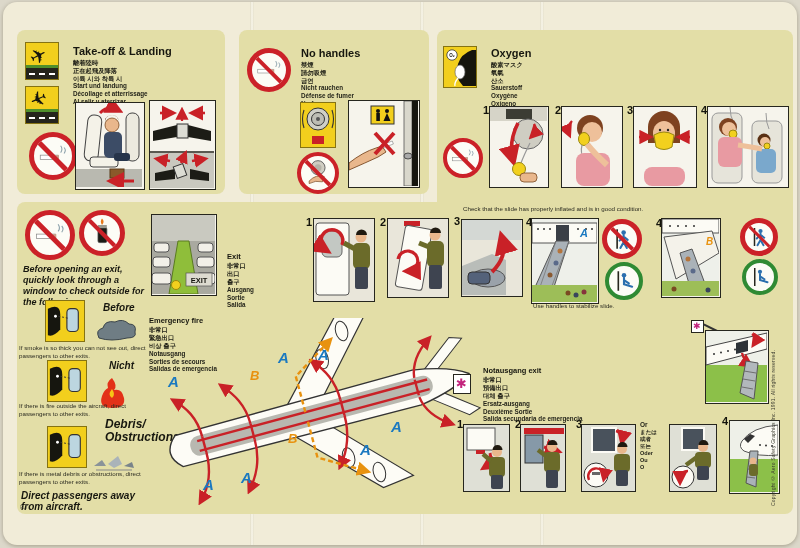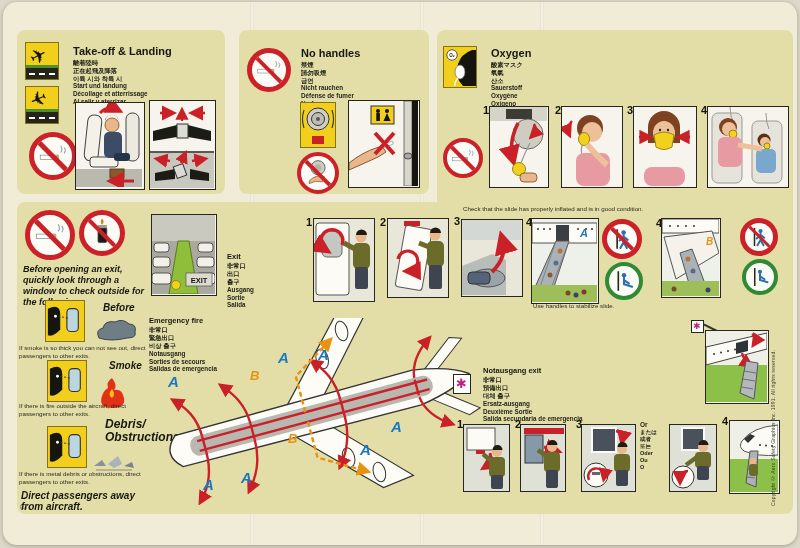--- a/index.html
+++ b/index.html
@@ -292,21 +292,21 @@
     <div class="a cap" style="left:2px;top:142px;width:132px">If smoke is so thick you can not see out, direct passengers to other exits.</div>
 
     <div class="a ysq" style="left:30px;top:158px;width:40px;height:42px">
       <svg width="38" height="40" viewBox="0 0 40 42">
           <path d="M2,8 Q15,2 15,14 L15,30 Q8,38 2,36 Z" fill="#16160f"></path>
           <circle cx="10" cy="16" r="1.5" fill="#fff"></circle>
           <rect x="22" y="8" width="12" height="24" rx="4" fill="#bcd6e0" stroke="#333" stroke-width="1.2"></rect>
           <line x1="13" y1="16" x2="23" y2="18" stroke="#333" stroke-width="1" stroke-dasharray="2,2"></line>
         </svg>
     </div>
-    <div class="a itb" style="left:92px;top:158px;font-size:10px">Smoke</div>
+    <div class="a itb" style="left:92px;top:158px;font-size:10px">Nicht</div>
     <div class="a" style="left:78px;top:174px;width:34px;height:34px">
       <svg width="34" height="34" viewBox="0 0 34 34">
           <path d="M17,2 q6,8 2,12 q8,-2 10,8 q2,10 -12,10 q-14,0 -10,-12 q2,-6 6,-8 q-2,-6 4,-10" fill="#e33118"></path>
           <path d="M17,13 q4,6 0,9 q-5,-3 0,-9" fill="#f6c416"></path>
         </svg>
     </div>
     <div class="a cap" style="left:2px;top:200px;width:132px">If there is fire outside the aircraft, direct passengers to other exits.</div>
 
     <div class="a ysq" style="left:30px;top:224px;width:40px;height:42px">
       <svg width="38" height="40" viewBox="0 0 40 42">

